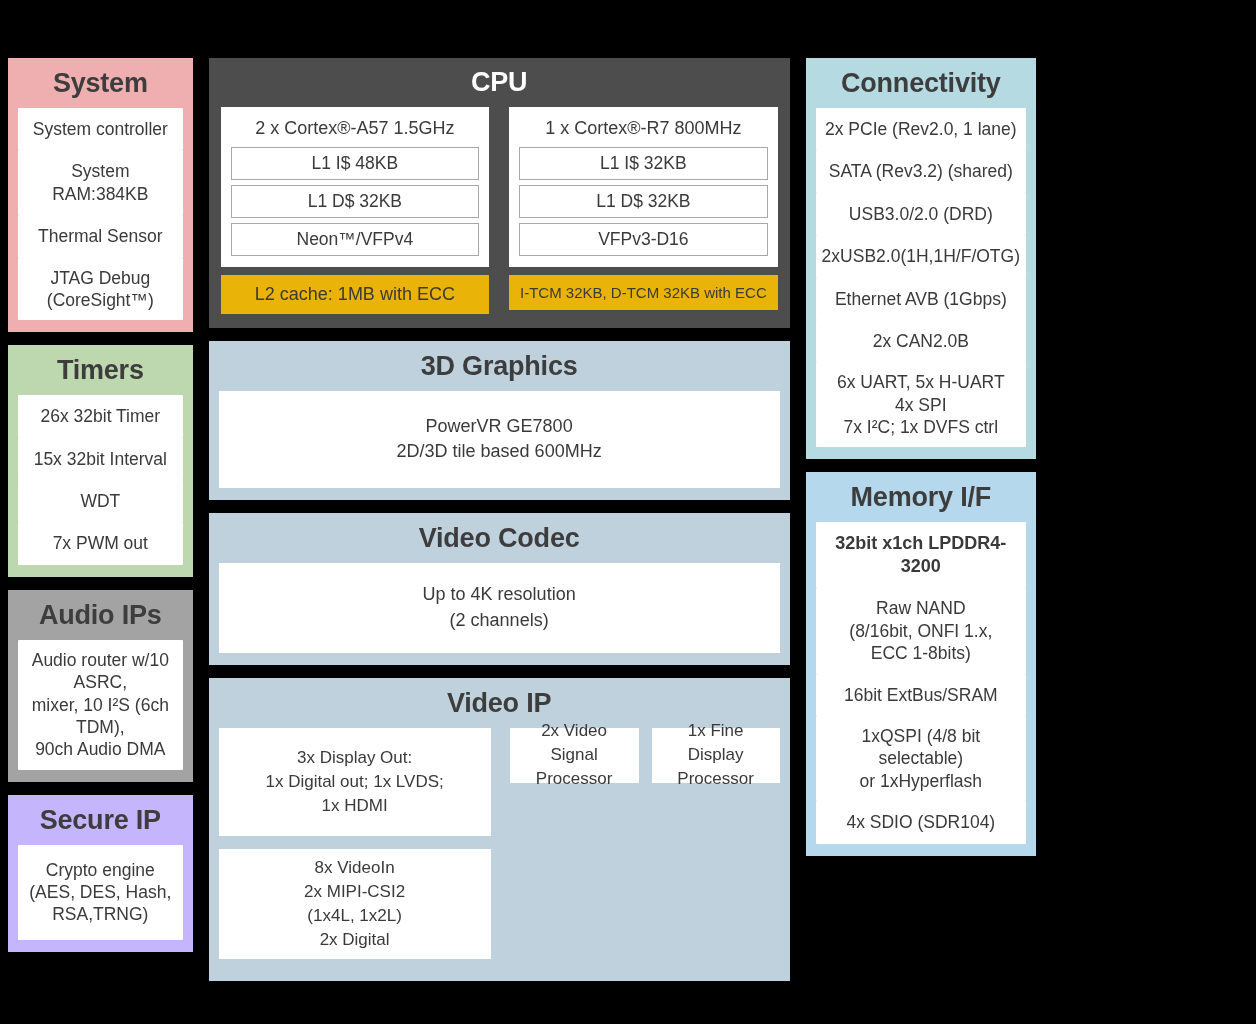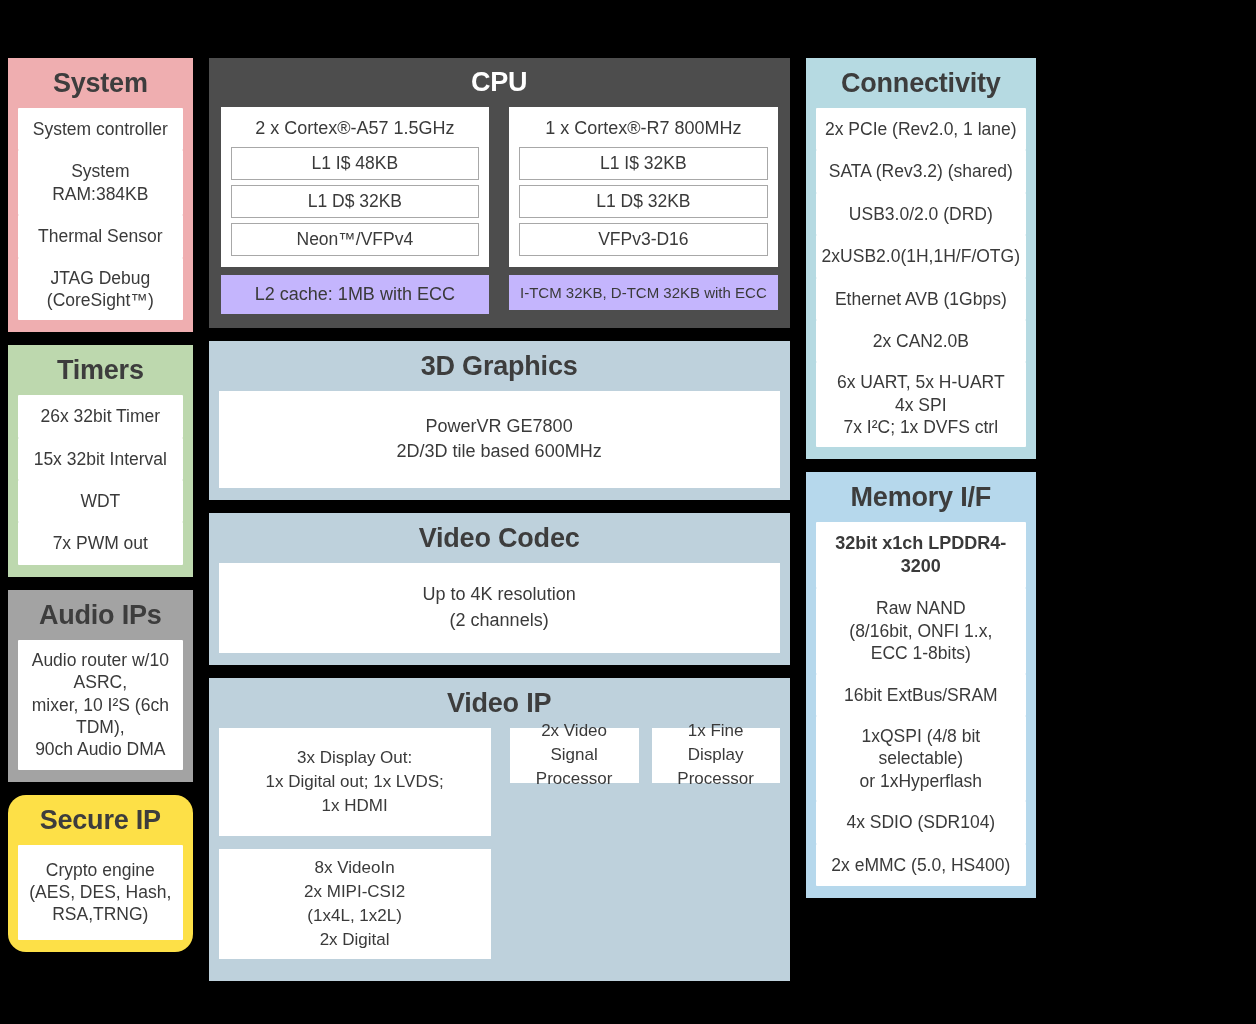--- a/index.html
+++ b/index.html
@@ -68,21 +68,21 @@
     line-height: 1.28;
     padding: 10px 6px;
     border-radius: 1px;
   }
   .cell.multiline { padding: 9px 6px; }
 
   
   .p-system { background: #efaeb0; }
   .p-timers { background: #bdd8ae; }
   .p-audio  { background: #a3a3a3; }
-  .p-secure { background: #fde047; border-radius: 18px; }
+  .p-secure { background: #c4b5fd; }
 
   .p-system .cell { min-height: 42px; }
   .p-timers .cell { min-height: 40px; }
 
   
   .p-cpu {
     background: #4d4d4d;
     padding: 6px 12px 14px 12px;
   }
   .cpu-cols {
@@ -107,21 +107,21 @@
     background: #ffffff;
     text-align: center;
     color: #3a3a3a;
     font-size: 17.5px;
     padding: 5px 2px;
     margin-bottom: 5px;
     box-sizing: border-box;
   }
   .cpu-sub:last-child { margin-bottom: 0; }
   .cpu-foot {
-    background: #c4b5fd;
+    background: #eab308;
     text-align: center;
     color: #3a3a3a;
     font-size: 18px;
     padding: 9px 4px;
     box-sizing: border-box;
   }
   .cpu-foot.narrow { font-size: 15px; font-stretch: condensed; }
 
   
   .p-midblue { background: #bed1dc; }
@@ -287,19 +287,18 @@
     </div>
 
     <div class="panel p-mem">
       <div class="panel-title">Memory I/F</div>
       <div class="items">
         <div class="cell bold" style="min-height:60px">32bit x1ch LPDDR4-3200</div>
         <div class="cell multiline tall3">Raw NAND<br>(8/16bit, ONFI 1.x,<br>ECC 1-8bits)</div>
         <div class="cell">16bit ExtBus/SRAM</div>
         <div class="cell multiline" style="min-height:56px">1xQSPI (4/8 bit selectable)<br>or 1xHyperflash</div>
         <div class="cell">4x SDIO (SDR104)</div>
-        <div class="cell">2x eMMC (5.0, HS400)</div>
       </div>
     </div>
 
   </div>
 
 </div>
 
 </body></html>

